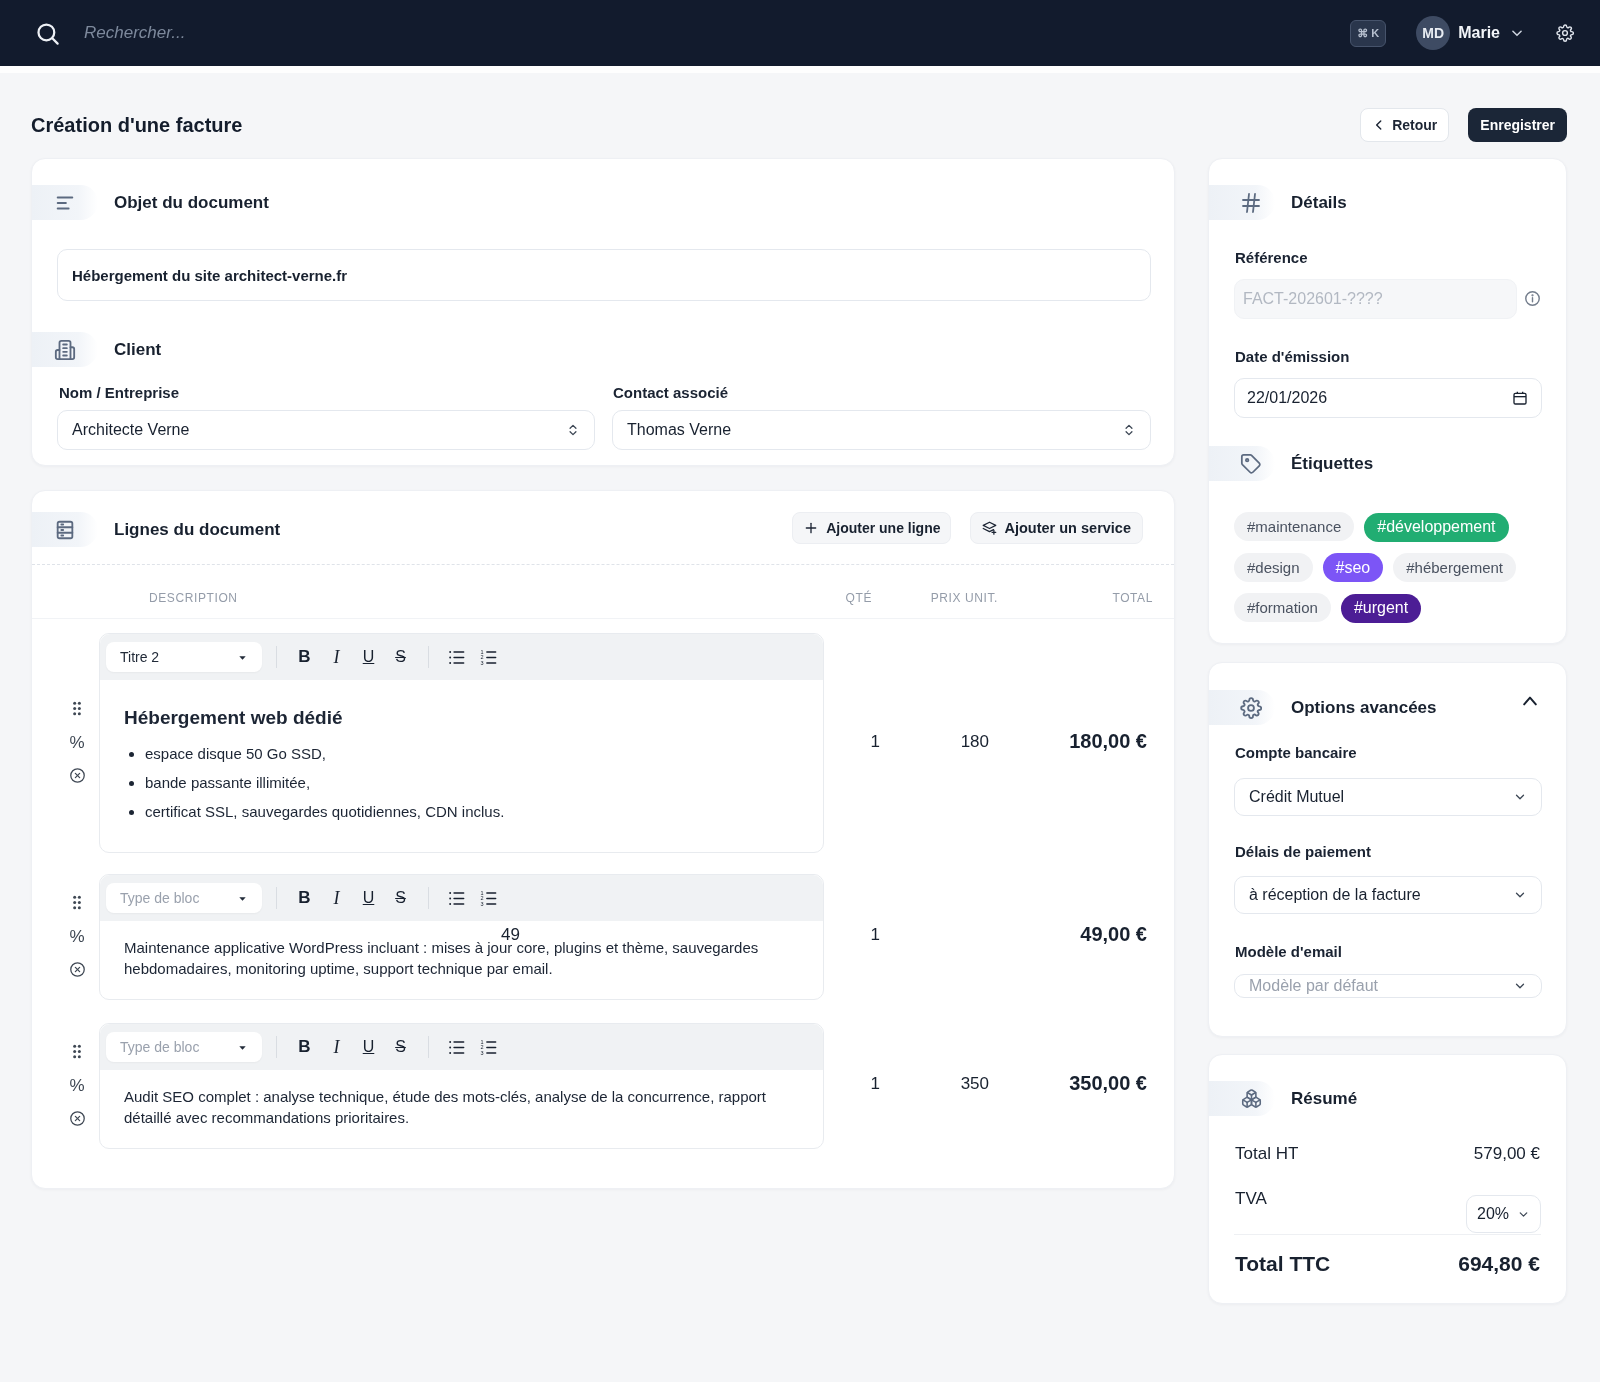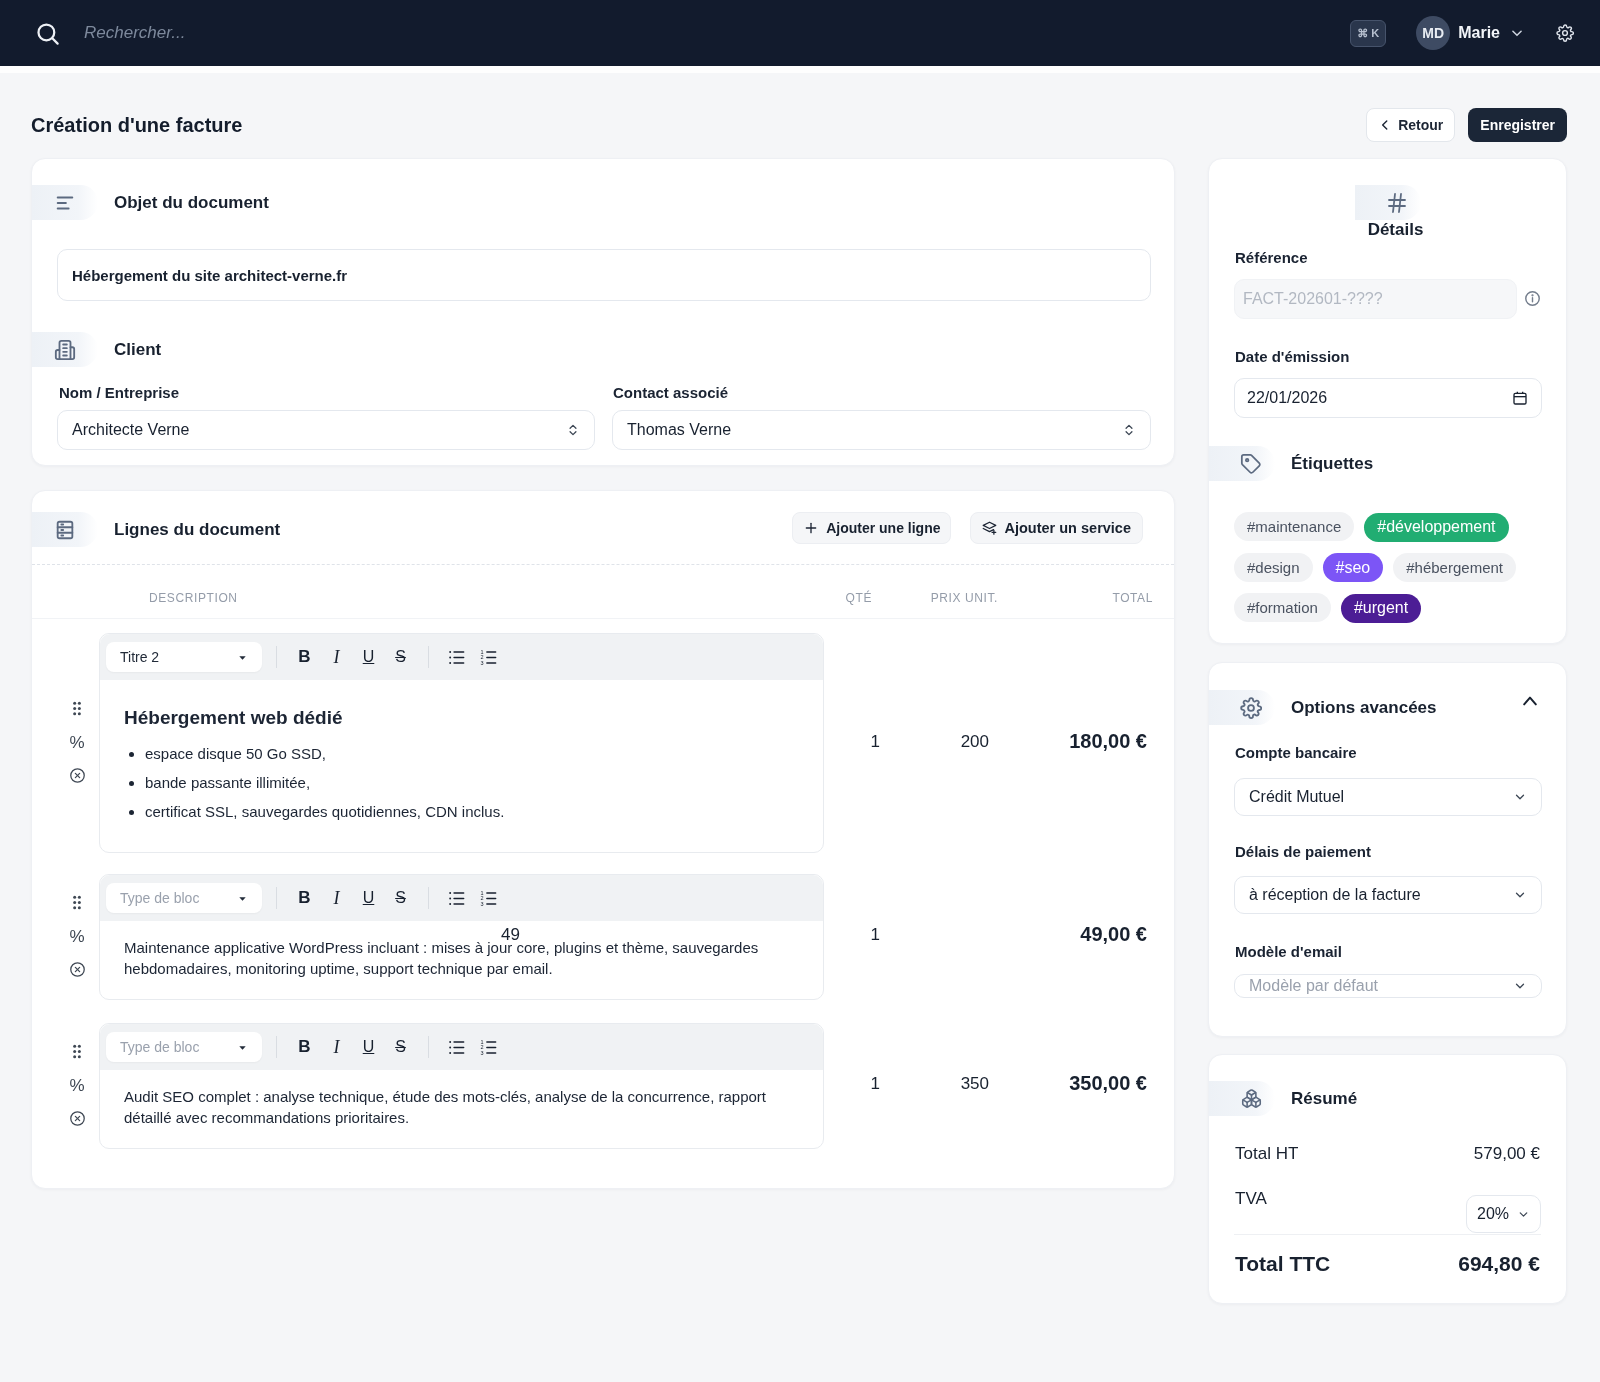--- a/index.html
+++ b/index.html
@@ -12,21 +12,21 @@
   .nav-search { display:flex; align-items:center; gap:23px; padding-left:34px; flex:1; }
   .nav-search .ph { color:#7d899c; font-style:italic; font-size:17px; }
   .nav-right { display:flex; align-items:center; gap:0; padding-right:26px; }
   .kbd { background:#2a364c; border:1px solid #46536b; color:#b7c0cf; font-size:11px; border-radius:6px; padding:6px 6px; letter-spacing:0; font-weight:600; }
   .avatar { width:34px; height:34px; border-radius:50%; background:#3e4b63; color:#e8ecf2; font-size:14px; font-weight:600; display:flex; align-items:center; justify-content:center; }
   .uname { color:#f2f5f9; font-size:16px; font-weight:600; }
 
   
   .pagehead { position:absolute; top:108px; left:31px; right:31px; height:34px; }
   .pagehead h1 { font-size:20px; font-weight:700; color:#141d2c; line-height:34px; }
-  .head-actions { position:absolute; right:2px; top:0; display:flex; gap:13px; }
+  .head-actions { position:absolute; right:2px; top:0; display:flex; gap:19px; }
   .btn { height:34px; border-radius:8px; font-size:14px; font-weight:600; display:flex; align-items:center; padding:0 16px; }
   .btn-light { background:#fff; border:1px solid #e3e7ec; color:#1c2534; gap:6px; padding:0 11px; }
   .btn-dark { background:#1b2637; color:#fff; }
 
   
   .card { position:absolute; background:#fff; border-radius:14px; border:1px solid #eef0f4; box-shadow:0 1px 3px rgba(18,27,45,.04); }
   #card-doc { left:31px; top:158px; width:1144px; height:308px; }
   #card-lines { left:31px; top:490px; width:1144px; height:699px; }
   #card-details { left:1208px; top:158px; width:359px; height:486px; }
   #card-options { left:1208px; top:662px; width:359px; height:375px; }
@@ -225,21 +225,21 @@
     <div class="ed-body">
       <div style="font-size:19px; font-weight:700; margin-top:9px;">Hébergement web dédié</div>
       <ul style="margin:10px 0 0 21px; line-height:29px;">
         <li>espace disque 50 Go SSD,</li>
         <li>bande passante illimitée,</li>
         <li>certificat SSL, sauvegardes quotidiennes, CDN inclus.</li>
       </ul>
     </div>
   </div>
   <div style="position:absolute; left:0; top:241px; width:848px; text-align:right; font-size:17px;">1</div>
-  <div style="position:absolute; left:0; top:241px; width:957px; text-align:right; font-size:17px;">200</div>
+  <div style="position:absolute; left:0; top:241px; width:957px; text-align:right; font-size:17px;">180</div>
   <div style="position:absolute; left:0; top:239px; width:1115px; text-align:right; font-size:20px; font-weight:700;">180,00 €</div>
 
   <div class="editor" style="left:67px; top:383px; width:725px; height:126px;">
     <div class="gutter" style="top:20px;">
       <svg width="12" height="15" viewBox="0 0 12 16" fill="#3f4854">
           <circle cx="3.5" cy="2.5" r="1.6"></circle>
           <circle cx="8.5" cy="2.5" r="1.6"></circle>
           <circle cx="3.5" cy="8" r="1.6"></circle>
           <circle cx="8.5" cy="8" r="1.6"></circle>
           <circle cx="3.5" cy="13.5" r="1.6"></circle>
@@ -344,21 +344,21 @@
       </div>
     </div>
     <div class="ed-body" style="line-height:21px; padding-top:16px;">Audit SEO complet : analyse technique, étude des mots-clés, analyse de la concurrence, rapport détaillé avec recommandations prioritaires.</div>
   </div>
   <div style="position:absolute; left:0; top:583px; width:848px; text-align:right; font-size:17px;">1</div>
   <div style="position:absolute; left:0; top:583px; width:957px; text-align:right; font-size:17px;">350</div>
   <div style="position:absolute; left:0; top:581px; width:1115px; text-align:right; font-size:20px; font-weight:700;">350,00 €</div>
 </div>
 
 <div class="card" id="card-details">
-  <div class="sechead" style="margin-top:26px;flex-direction:column;">
+  <div class="sechead" style="margin-top:26px;">
     <div class="icon-pill sb">
       <svg width="24" height="24" viewBox="0 0 24 24" fill="none" stroke="#5c6a80" stroke-width="1.8" stroke-linecap="round">
           <line x1="4" y1="9" x2="20" y2="9"></line>
           <line x1="4" y1="15" x2="20" y2="15"></line>
           <line x1="10" y1="3" x2="8" y2="21"></line>
           <line x1="16" y1="3" x2="14" y2="21"></line>
         </svg>
     </div>
     <span class="t">Détails</span>
   </div>

